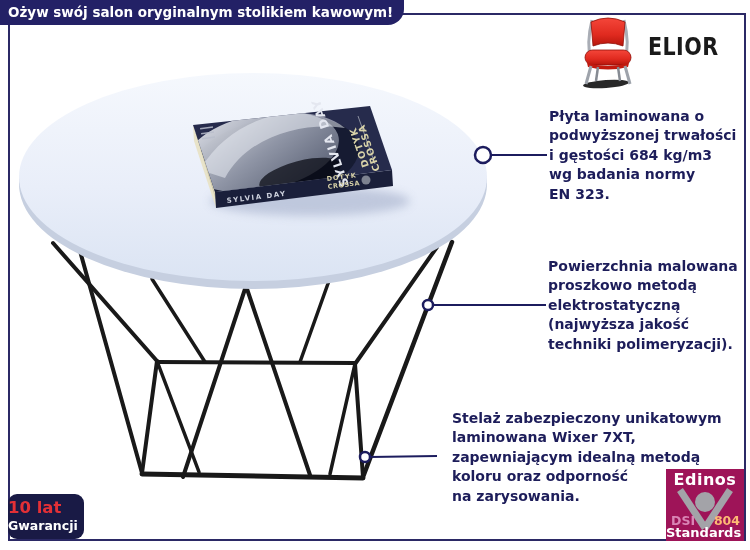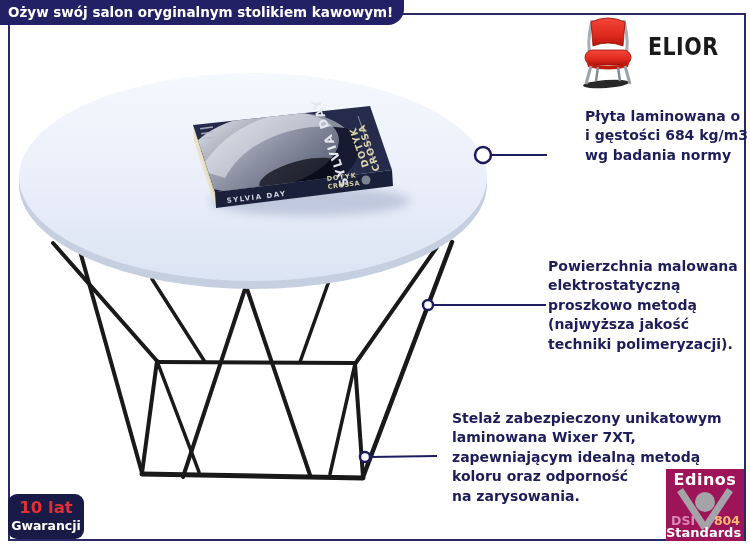--- a/index.html
+++ b/index.html
@@ -24,26 +24,26 @@
   .logo .wordmark{
     position:absolute;left:70px;top:19px;
     font-size:24px;font-weight:bold;color:#1a1a1a;letter-spacing:0.5px;
     transform:scaleX(0.86);transform-origin:left top;white-space:nowrap;
   }
   .scene{position:absolute;left:0;top:0;width:750px;height:550px;z-index:1;}
   .ann{
     position:absolute;color:#1d1d5a;font-size:14px;font-weight:bold;
     line-height:19.4px;z-index:2;white-space:nowrap;
   }
-  .ann1{left:549px;top:107px;margin-left:36px;}
+  .ann1{left:549px;top:107px;}
   .ann2{left:548px;top:257px;}
   .ann3{left:440px;top:409px;margin-left:12px;}
   .warranty{
     position:absolute;left:8px;top:494px;width:76px;height:45px;
-    background:#191a45;border-radius:9px;z-index:6;text-align:center;
+    background:#191a45;border-radius:9px;z-index:6;text-align:left;
   }
   .warranty .w1{color:#e33036;font-size:16.5px;font-weight:bold;line-height:20px;margin-top:4px;}
   .warranty .w2{color:#ffffff;font-size:12.5px;font-weight:bold;line-height:16px;}
   .edinos{
     position:absolute;left:666px;top:469px;width:78px;height:72px;
     background:#9e1458;z-index:6;
   }
   .edinos .ename{
     position:absolute;top:1px;left:0;width:100%;text-align:center;
     color:#ffffff;font-size:16px;font-weight:bold;letter-spacing:0.5px;z-index:2;
@@ -162,28 +162,30 @@
     </g>
     <g>
       <line x1="370" y1="457" x2="437" y2="456" stroke-width="2"></line>
       <circle cx="365" cy="457" r="5" fill="#ffffff" stroke-width="2.5"></circle>
     </g>
   </g>
 </svg>
 
 <div class="ann ann1">
   <div>Płyta laminowana o</div>
+  <div>podwyższonej trwałości</div>
   <div>i gęstości 684 kg/m3</div>
   <div>wg badania normy</div>
+  <div>EN 323.</div>
 </div>
 
 <div class="ann ann2">
   <div>Powierzchnia malowana</div>
+  <div>proszkowo metodą</div>
   <div>elektrostatyczną</div>
-  <div>proszkowo metodą</div>
   <div>(najwyższa jakość</div>
   <div>techniki polimeryzacji).</div>
 </div>
 
 <div class="ann ann3">
   <div>Stelaż zabezpieczony unikatowym</div>
   <div>laminowana Wixer 7XT,</div>
   <div>zapewniającym idealną metodą</div>
   <div>koloru oraz odporność</div>
   <div>na zarysowania.</div>

